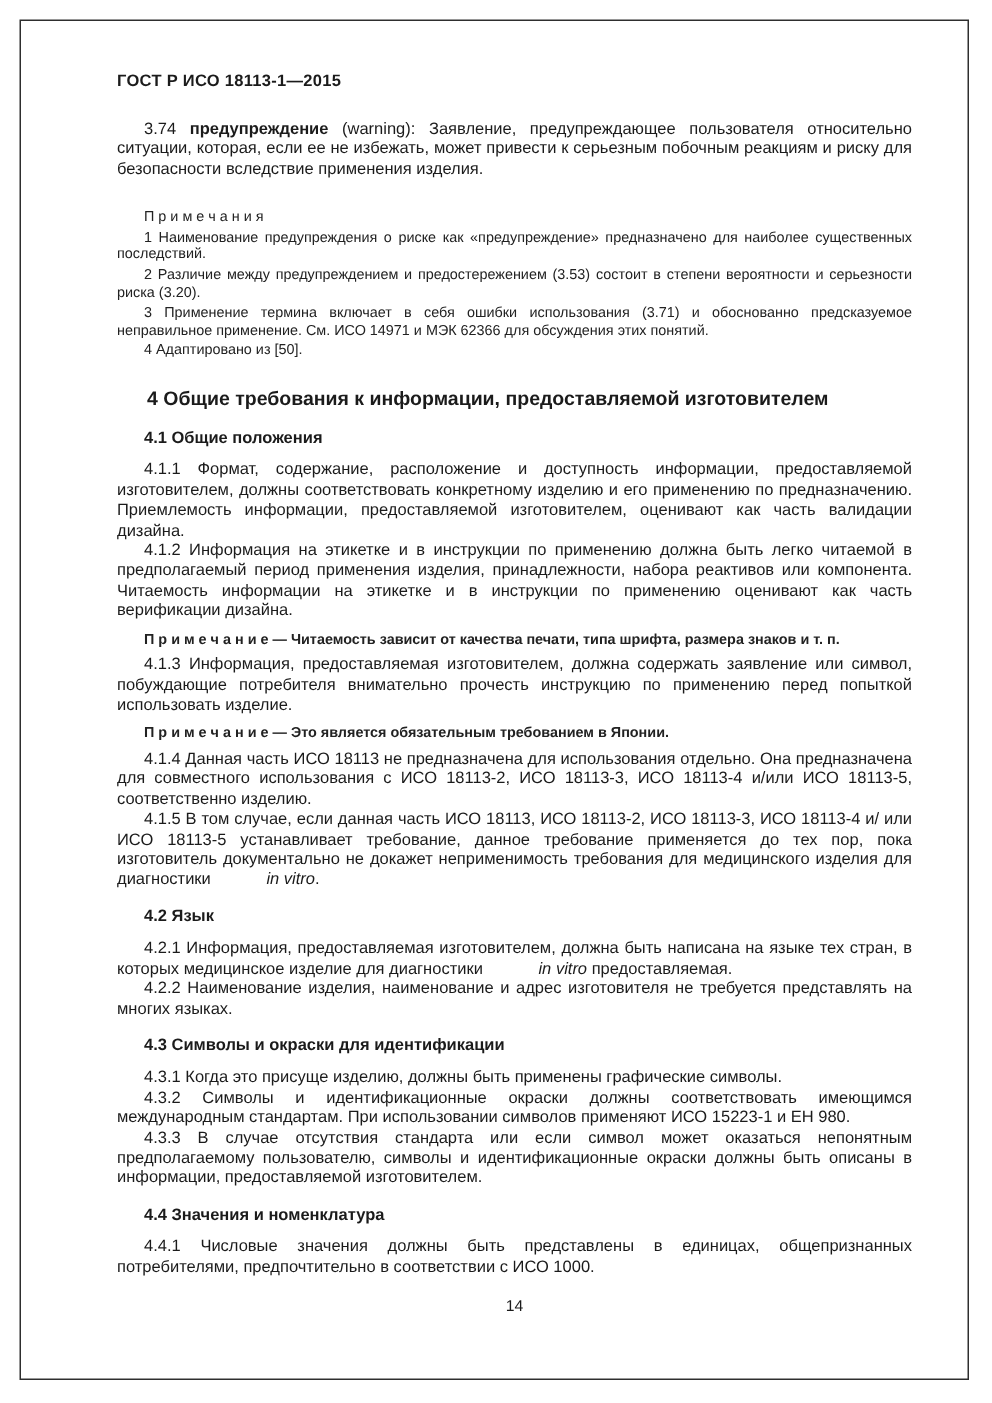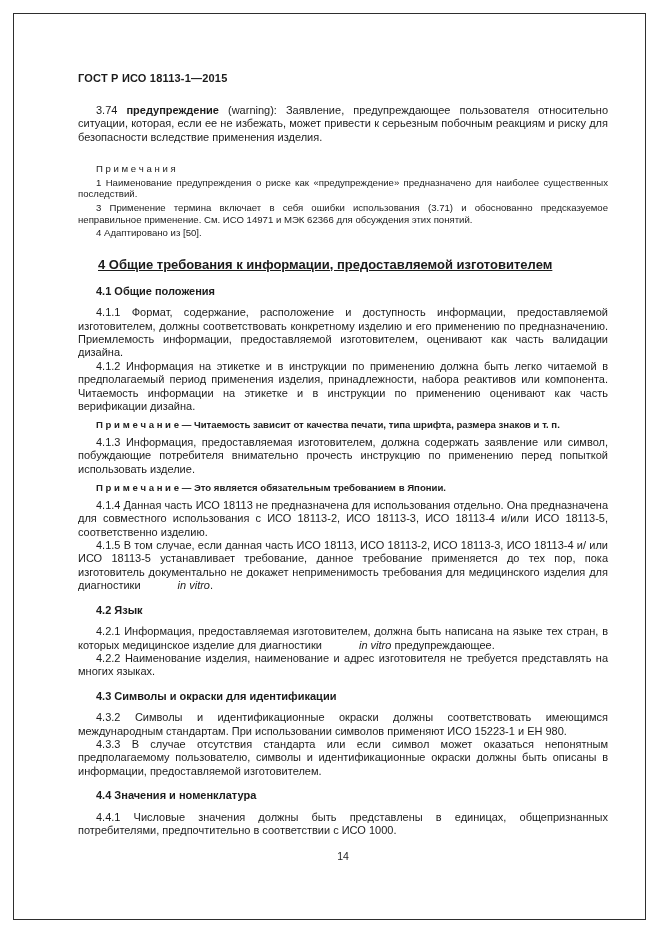--- a/index.html
+++ b/index.html
@@ -11,38 +11,38 @@
     font-family: "Liberation Sans", sans-serif;
     -webkit-font-smoothing: antialiased;
   }
   .page { position: relative; width: 661px; height: 935px; overflow: hidden; background: #fff; }
   .frame {
     position: absolute; left: 13px; top: 13px;
     width: 633px; height: 907px;
     border: 1px solid #2e2e2e;
     pointer-events: none;
   }
-  .content { position: absolute; left: 78px; top: 72px; width: 530px; }
+  .content { position: absolute; left: 78px; top: 48px; width: 530px; }
   .running-header { font-weight: bold; font-size: 11px; letter-spacing: .2px; margin: 0 0 20px 0; }
   p { margin: 0; }
   .body {
     font-size: 11px; line-height: 13.4px;
     text-align: justify; text-indent: 18px;
   }
   .note {
     font-size: 9.6px; line-height: 11.6px;
     text-align: justify; text-indent: 18px;
     color: #222;
   }
   .notes-label { margin-top: 19px; margin-bottom: 2px; text-align: left; }
   .note-item { margin-bottom: 2px; }
   .single-note { margin: 6px 0 5px 0; font-weight: bold; }
   h2.sec {
     font-size: 13px; line-height: 16px; font-weight: bold;
-    margin: 18px 0 12px 0; text-indent: 20px; text-align: left; text-decoration: underline;
+    margin: 18px 0 12px 0; text-indent: 20px; text-align: left;
   }
   h3.sub {
     font-size: 11px; line-height: 13.4px; font-weight: bold;
     margin: 11px 0 8px 0; text-indent: 18px; text-align: left;
   }
   .term-bold { font-weight: bold; }
   .it { font-style: italic; padding-left: 34px; }
   .pagenum { font-size: 10.5px; margin-top: 13px; text-align: center; }
 </style>
 </head>
@@ -52,20 +52,21 @@
   <div class="frame"></div>
 
   <div class="content">
 
     <div class="running-header">ГОСТ Р ИСО 18113-1—2015</div>
 
     <p class="body"><span>3.74 </span><span class="term-bold">предупреждение</span><span> (warning): Заявление, предупреждающее пользователя относительно ситуации, которая, если ее не избежать, может привести к серьезным побочным реакциям и риску для безопасности вследствие применения изделия.</span></p>
 
     <p class="note notes-label">П р и м е ч а н и я</p>
     <p class="note note-item">1 Наименование предупреждения о риске как «предупреждение» предназначено для наиболее существенных последствий.</p>
+    <p class="note note-item">2 Различие между предупреждением и предостережением (3.53) состоит в степени вероятности и серьезности риска (3.20).</p>
     <p class="note note-item">3 Применение термина включает в себя ошибки использования (3.71) и обоснованно предсказуемое неправильное применение. См. ИСО 14971 и МЭК 62366 для обсуждения этих понятий.</p>
     <p class="note note-item">4 Адаптировано из [50].</p>
 
     <h2 class="sec">4 Общие требования к информации, предоставляемой изготовителем</h2>
 
     <h3 class="sub">4.1 Общие положения</h3>
 
     <p class="body">4.1.1 Формат, содержание, расположение и доступность информации, предоставляемой изготовителем, должны соответствовать конкретному изделию и его применению по предназначению. Приемлемость информации, предоставляемой изготовителем, оценивают как часть валидации дизайна.</p>
     <p class="body">4.1.2 Информация на этикетке и в инструкции по применению должна быть легко читаемой в предполагаемый период применения изделия, принадлежности, набора реактивов или компонента. Читаемость информации на этикетке и в инструкции по применению оценивают как часть верификации дизайна.</p>
 
@@ -75,26 +76,27 @@
 
     <p class="note single-note">П р и м е ч а н и е  —  Это является обязательным требованием в Японии.</p>
 
     <p class="body">4.1.4 Данная часть ИСО 18113 не предназначена для использования отдельно. Она предназначена для совместного использования с ИСО 18113-2, ИСО 18113-3, ИСО 18113-4 и/или ИСО 18113-5, соответственно изделию.</p>
 
     <p class="body"><span>4.1.5 В том случае, если данная часть ИСО 18113, ИСО 18113-2, ИСО 18113-3, ИСО 18113-4 и/ или ИСО 18113-5 устанавливает требование, данное требование применяется до тех пор, пока изготовитель документально не докажет неприменимость требования для медицинского изделия для диагностики </span><span class="it">in vitro</span><span>.</span></p>
 
 
     <h3 class="sub">4.2 Язык</h3>
 
-    <p class="body"><span>4.2.1 Информация, предоставляемая изготовителем, должна быть написана на языке тех стран, в которых медицинское изделие для диагностики </span><span class="it">in vitro</span><span> предупреждающее.</span></p>
+    <p class="body"><span>4.2.1 Информация, предоставляемая изготовителем, должна быть написана на языке тех стран, в которых медицинское изделие для диагностики </span><span class="it">in vitro</span><span> предоставляемая.</span></p>
 
     <p class="body">4.2.2 Наименование изделия, наименование и адрес изготовителя не требуется представлять на многих языках.</p>
 
     <h3 class="sub">4.3 Символы и окраски для идентификации</h3>
 
+    <p class="body">4.3.1 Когда это присуще изделию, должны быть применены графические символы.</p>
     <p class="body">4.3.2 Символы и идентификационные окраски должны соответствовать имеющимся международным стандартам. При использовании символов применяют ИСО 15223-1 и ЕН 980.</p>
     <p class="body">4.3.3 В случае отсутствия стандарта или если символ может оказаться непонятным предполагаемому пользователю, символы и идентификационные окраски должны быть описаны в информации, предоставляемой изготовителем.</p>
 
     <h3 class="sub">4.4 Значения и номенклатура</h3>
 
     <p class="body">4.4.1 Числовые значения должны быть представлены в единицах, общепризнанных потребителями, предпочтительно в соответствии с ИСО 1000.</p>
 
     <div class="pagenum">14</div>
 
   </div>

